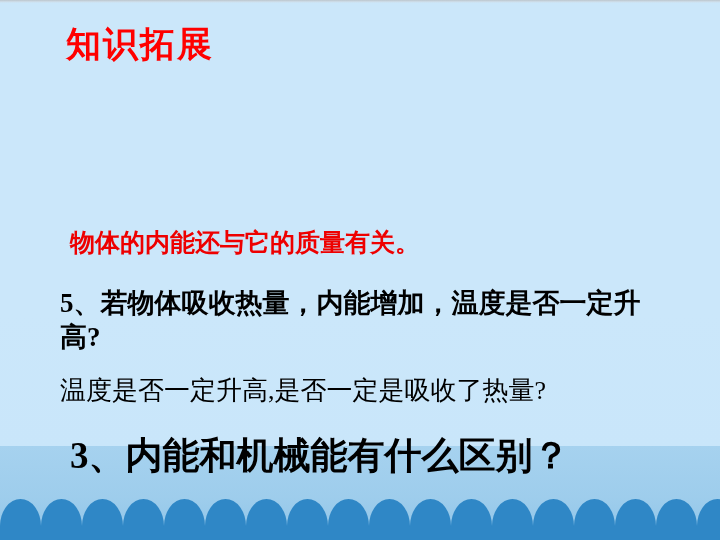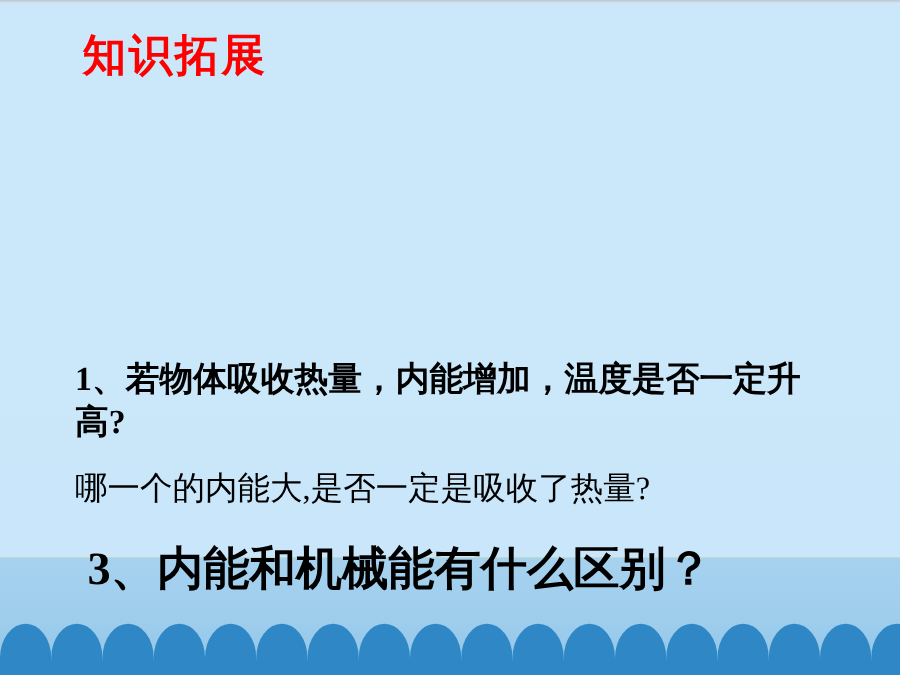--- a/index.html
+++ b/index.html
@@ -6,21 +6,21 @@
     margin: 0;
     padding: 0;
     background: #ffffff;
   }
   #slide {
     position: relative;
     width: 720px;
     height: 540px;
     overflow: hidden;
     font-family: "Liberation Serif", "DejaVu Serif", serif;
-    background: #fde047;
+    background: #fef9c3;
   }
 
   
   .bg-top {
     position: absolute;
     left: 0; top: 0;
     width: 720px;
     height: 446px;
     background: linear-gradient(to bottom, #cbe7fa 0%, #cbe7fa 70%, #c9e6fa 100%);
   }
@@ -183,20 +183,21 @@
       <div class="dome"></div>
       <div class="dome"></div>
       <div class="dome"></div>
       <div class="dome"></div>
     </div>
   <div class="dome-base"></div>
 
   <div class="txt" id="title">知识拓展</div>
 
 
-
-  <div class="txt" id="q2">1、若物体吸收热量，内能增加，温度是否一定升高?</div>
-
-  <div class="txt" id="q2b">哪一个的内能大,是否一定是吸收了热量?</div>
+  <div class="txt" id="ans1">物体的内能还与它的质量有关。</div>
+
+  <div class="txt" id="q2">5、若物体吸收热量，内能增加，温度是否一定升高?</div>
+
+  <div class="txt" id="q2b">温度是否一定升高,是否一定是吸收了热量?</div>
 
   <div class="txt" id="q3">3、内能和机械能有什么区别？</div>
 
 </div>
 
 </body></html>

